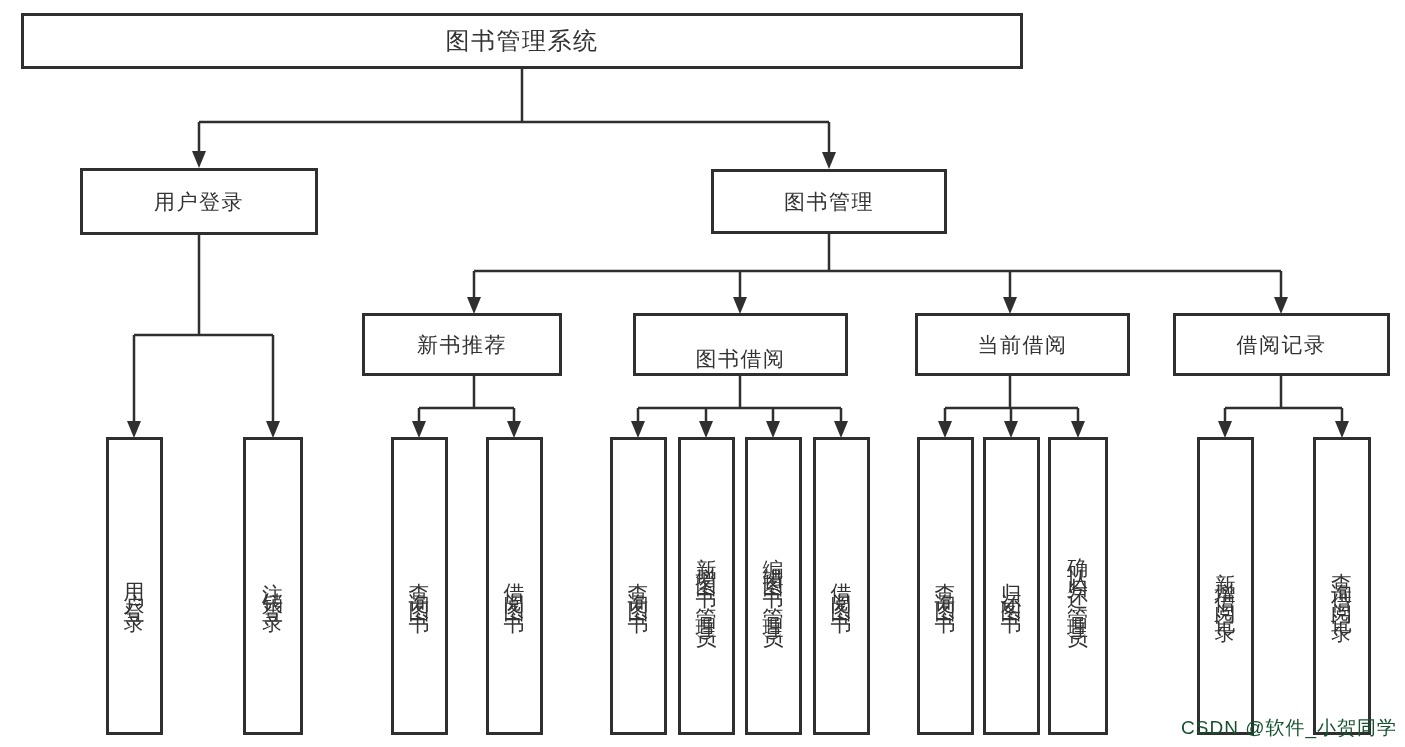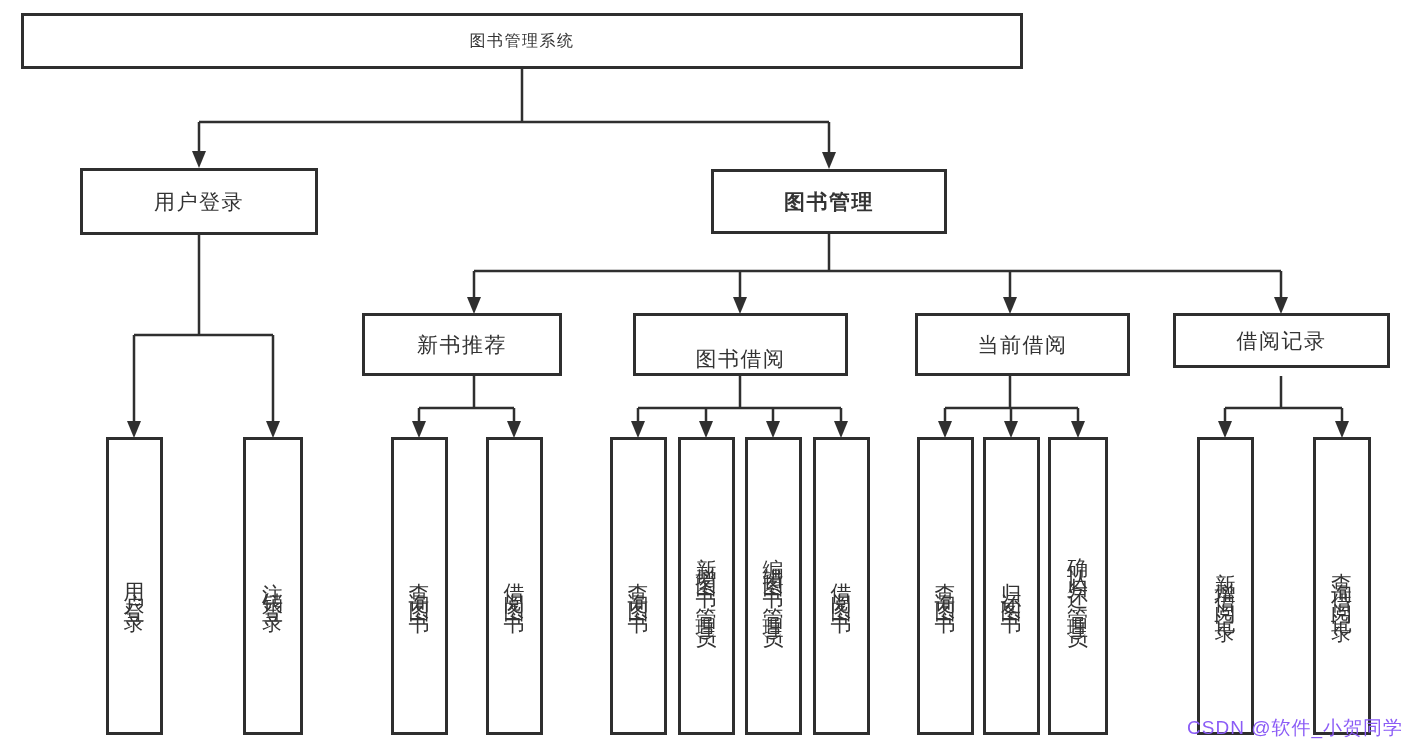--- a/index.html
+++ b/index.html
@@ -27,49 +27,49 @@
   }
   .vnode .lbl{
     writing-mode:vertical-rl;
     text-orientation:mixed;
     letter-spacing:10px;
     font-size:21px;
     line-height:1;
   }
   
   #root-box{left:21px;top:13px;width:1002px;height:56px;}
-  #root-box .lbl{font-size:16px;}
+  #root-box .lbl{font-size:24px;}
   
   #n-user-login{left:80px;top:168px;width:238px;height:67px;}
-  #n-book-mgmt{left:711px;top:169px;width:236px;height:65px;font-weight:bold;}
+  #n-book-mgmt{left:711px;top:169px;width:236px;height:65px;}
   
   #n-new-book{left:362px;top:313px;width:200px;height:63px;}
   #n-borrow{left:633px;top:313px;width:215px;height:63px;align-items:flex-end;}
   #n-current{left:903px;top:313px;width:215px;height:63px;margin-left:12px;}
-  #n-records{left:1173px;top:313px;width:217px;height:55px;}
+  #n-records{left:1173px;top:313px;width:217px;height:63px;}
   
   .leaf{top:437px;height:298px;}
   #lf-u1{left:106px;width:57px;}
   #lf-u2{left:243px;width:60px;}
   #lf-n1{left:391px;width:57px;}
   #lf-n2{left:486px;width:57px;}
   #lf-b1{left:610px;width:57px;}
   #lf-b2{left:678px;width:57px;}
   #lf-b3{left:745px;width:57px;}
   #lf-b4{left:813px;width:57px;}
   #lf-c1{left:917px;width:57px;}
   #lf-c2{left:983px;width:57px;}
   #lf-c3{left:1048px;width:60px;}
   #lf-r1{left:1197px;width:57px;}
   #lf-r2{left:1313px;width:58px;}
   .watermark{
     position:absolute;
-    right:2px;bottom:6px;
+    right:8px;bottom:6px;
     font-size:19px;
-    color:#8b5cf6;
+    color:#14532d;
     letter-spacing:1px;
     z-index:3;
     white-space:nowrap;
   }
 </style>
 </head>
 <body>
 
 <div class="canvas">
 

